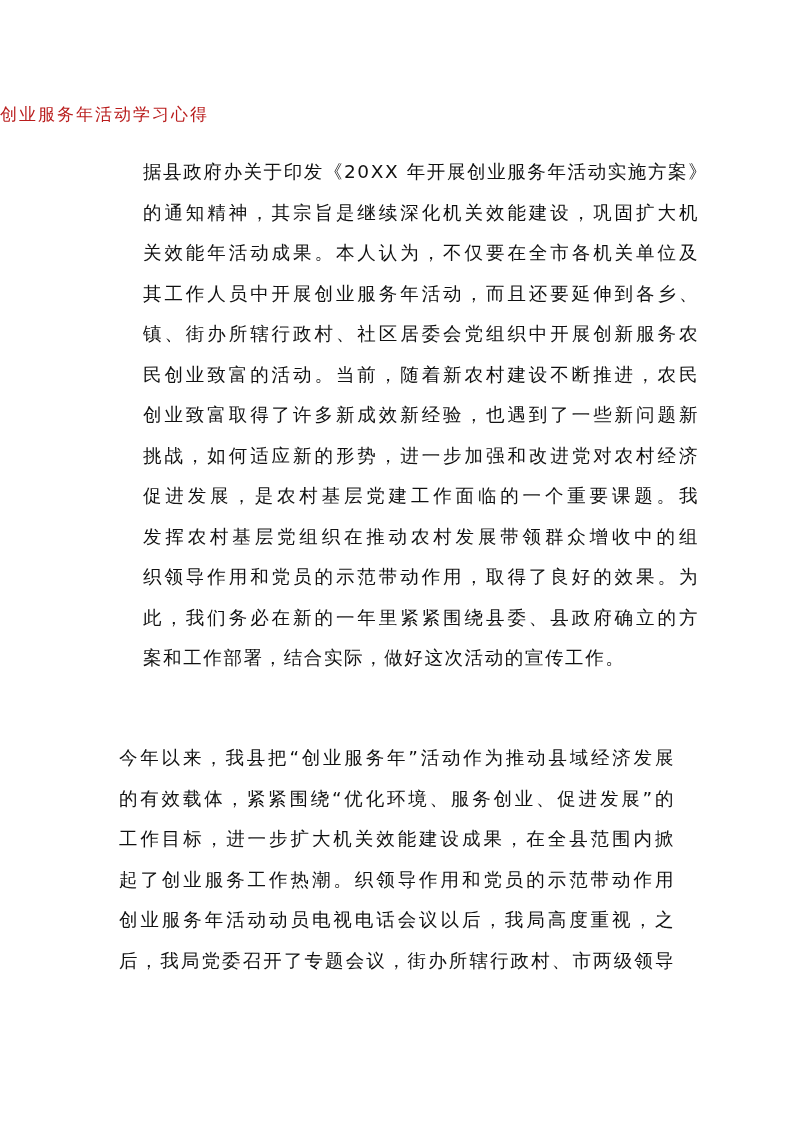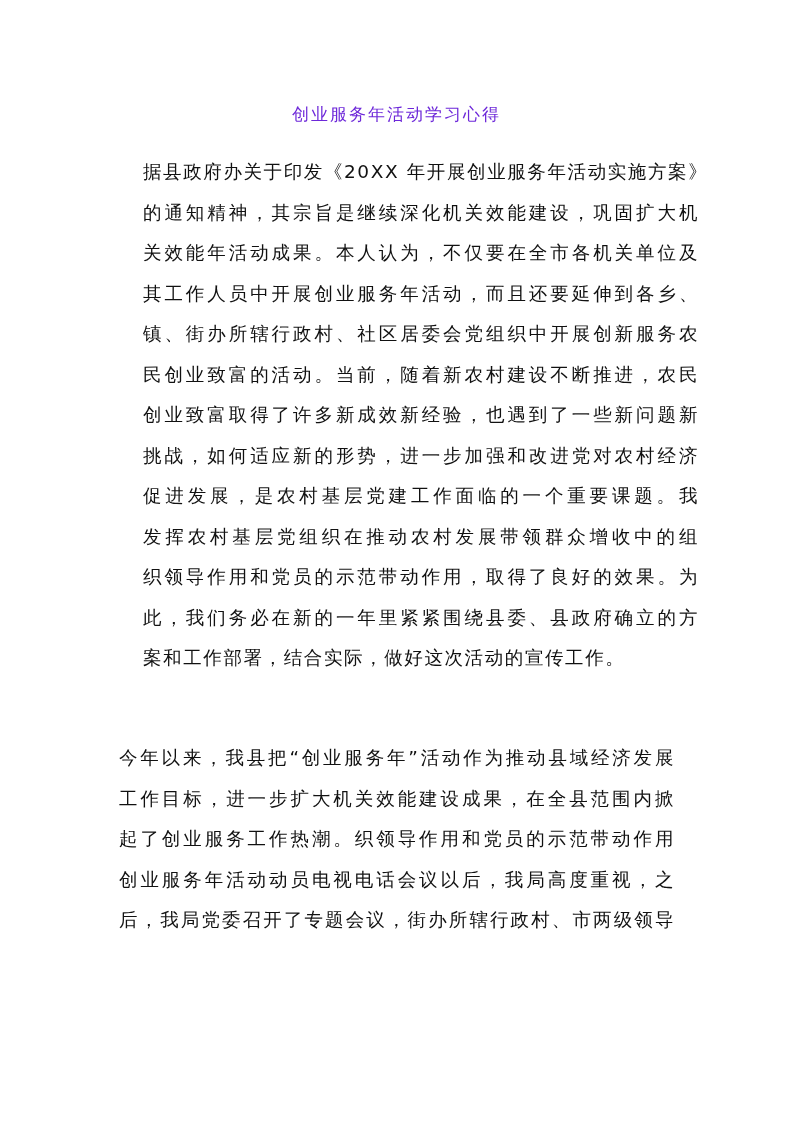--- a/index.html
+++ b/index.html
@@ -20,25 +20,25 @@
     left: 0; top: 0;
     width: 793px;
     height: 1122px;
     background: #ffffff;
   }
   .title {
     position: absolute;
     top: 102px;
     left: 0;
     width: 793px;
-    text-align: center;
+    text-align: left;
     font-size: 17px;
     letter-spacing: 2px;
     line-height: 24px;
-    color: #6d28d9;
+    color: #b91c1c;
   }
   .paragraph {
     position: absolute;
     left: 119px;
     width: 556px;
     font-size: 18.5px;
     line-height: 40.5px;
     letter-spacing: 1.6px;
     color: #111111;
   }
@@ -70,18 +70,19 @@
     <span class="line">挑战，如何适应新的形势，进一步加强和改进党对农村经济</span>
     <span class="line">促进发展，是农村基层党建工作面临的一个重要课题。我</span>
     <span class="line">发挥农村基层党组织在推动农村发展带领群众增收中的组</span>
     <span class="line">织领导作用和党员的示范带动作用，取得了良好的效果。为</span>
     <span class="line">此，我们务必在新的一年里紧紧围绕县委、县政府确立的方</span>
     <span class="line" style="text-align-last:left;">案和工作部署，结合实际，做好这次活动的宣传工作。</span>
   </div>
 
   <div class="paragraph p2">
     <span class="line">今年以来，我县把“创业服务年”活动作为推动县域经济发展</span>
+    <span class="line">的有效载体，紧紧围绕“优化环境、服务创业、促进发展”的</span>
     <span class="line">工作目标，进一步扩大机关效能建设成果，在全县范围内掀</span>
     <span class="line">起了创业服务工作热潮。织领导作用和党员的示范带动作用</span>
     <span class="line">创业服务年活动动员电视电话会议以后，我局高度重视，之</span>
     <span class="line">后，我局党委召开了专题会议，街办所辖行政村、市两级领导</span>
   </div>
 </div>
 
 </body></html>

